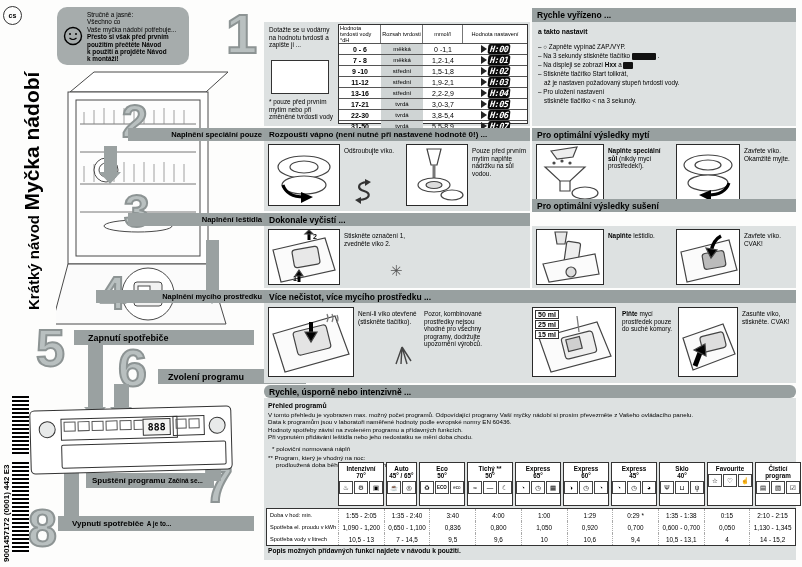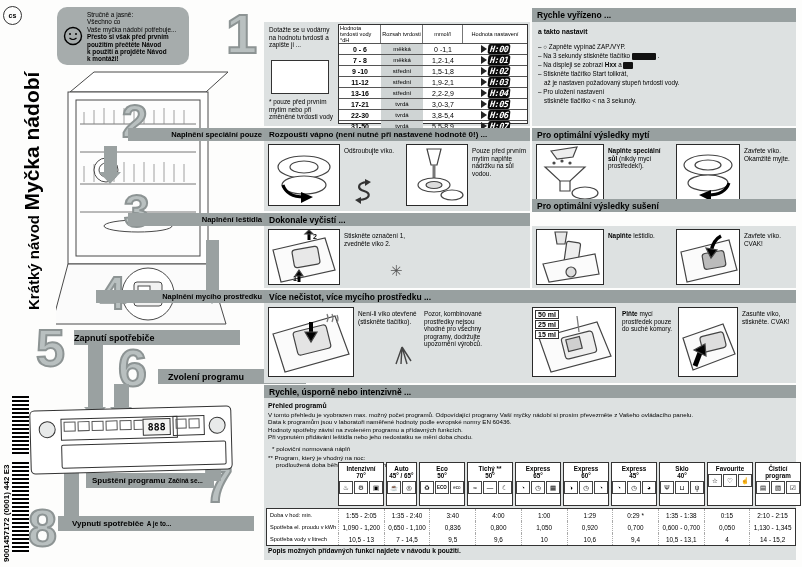--- a/index.html
+++ b/index.html
@@ -98,21 +98,21 @@
 
   <div class="abs band" style="left:128px;top:128px;width:134px;height:13px;justify-content:flex-end;padding-right:4px;font-size:7.6px;">
       <span>Naplnění speciální pouze</span>
     </div>
   <div class="abs band" style="left:128px;top:213px;width:134px;height:13px;justify-content:flex-end;padding-right:4px;font-size:7.6px;">
       <span>Naplnění leštidla</span>
     </div>
   <div class="abs band" style="left:96px;top:290px;width:166px;height:13px;justify-content:flex-end;padding-right:2px;font-size:7.4px;">
       <span>Naplnění mycího prostředku</span>
     </div>
-  <div class="abs band" style="left:74px;top:330px;width:166px;height:15px;font-size:9px;">
+  <div class="abs band" style="left:74px;top:330px;width:166px;height:15px;padding-left:14px;font-size:9px;">
       <span>Zapnutí spotřebiče</span>
     </div>
   <div class="abs band" style="left:158px;top:369px;width:138px;height:15px;padding-left:10px;font-size:9px;">
       <span>Zvolení programu</span>
     </div>
   <div class="abs band" style="left:86px;top:473px;width:122px;height:15px;padding-left:6px;font-size:8px;gap:3px;">
     <span>Spuštění programu</span>
     <span style="font-size:6.4px;">Začíná se...</span>
     </div>
   <div class="abs band" style="left:58px;top:516px;width:182px;height:15px;padding-left:14px;font-size:8px;gap:3px;">
@@ -421,21 +421,21 @@
       <g fill="#fff" stroke="#444" stroke-width="1.2">
         <polygon points="4,30 44,16 56,46 14,62" fill="#fbfbfb"></polygon>
         <rect x="22" y="26" width="24" height="16" rx="3" transform="rotate(-14 34 34)" fill="#ddd"></rect>
         <path d="M16 58 L22 42" stroke="#000" stroke-width="5"></path>
         <polygon points="15,42 26,36 27,48" fill="#000"></polygon>
       </g>
     </svg>
   </div>
   <div class="abs cap" style="left:742px;top:310px;width:54px;">Zasuňte víko, stiskněte. CVAK!</div>
 
-  <div class="abs sech" style="left:264px;top:385px;width:532px;height:13px;">Rychle, úsporně nebo intenzivně ...</div>
+  <div class="abs sech" style="left:264px;top:385px;width:532px;height:13px;border-radius:6px;">Rychle, úsporně nebo intenzivně ...</div>
   <div class="abs panel" style="left:264px;top:398px;width:532px;height:162px;"></div>
 
   <div class="abs" style="left:268px;top:402px;width:524px;">
     <div style="font-size:6.8px;font-weight:bold;margin-bottom:2px;">Přehled programů</div>
     <div style="font-size:6.2px;line-height:7.4px;">V tomto přehledu je vyobrazen max. možný počet programů. Odpovídající programy Vaší myčky nádobí si prosím převezměte z Vašeho ovládacího panelu.</div>
     <div style="font-size:6.2px;line-height:7.4px;">Data k programům jsou v laboratoři naměřené hodnoty podle evropské normy EN 60436.</div>
     <div style="font-size:6.2px;line-height:7.4px;">Hodnoty spotřeby závisí na zvoleném programu a přídavných funkcích.</div>
     <div style="font-size:6.2px;line-height:7.4px;">Při vypnutém přidávání leštidla nebo jeho nedostatku se mění doba chodu.</div>
     <div style="font-size:6.2px;line-height:7.4px;margin-top:4px;padding-left:4px;">* poloviční normovaná náplň</div>
     <div style="font-size:6.2px;line-height:7.4px;margin-top:2px;">** Program, který je vhodný na noc:</div>

